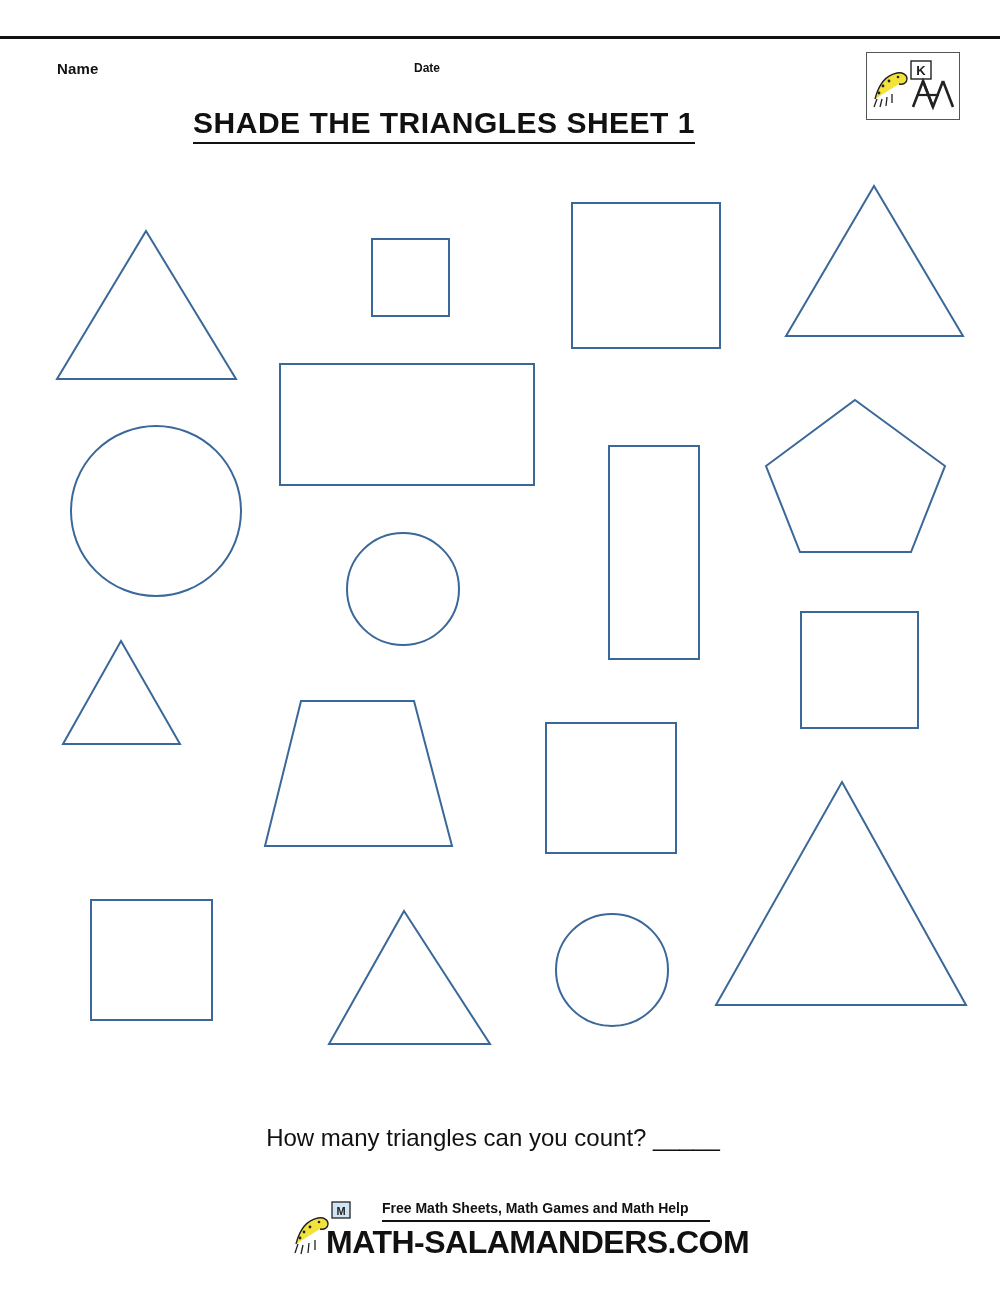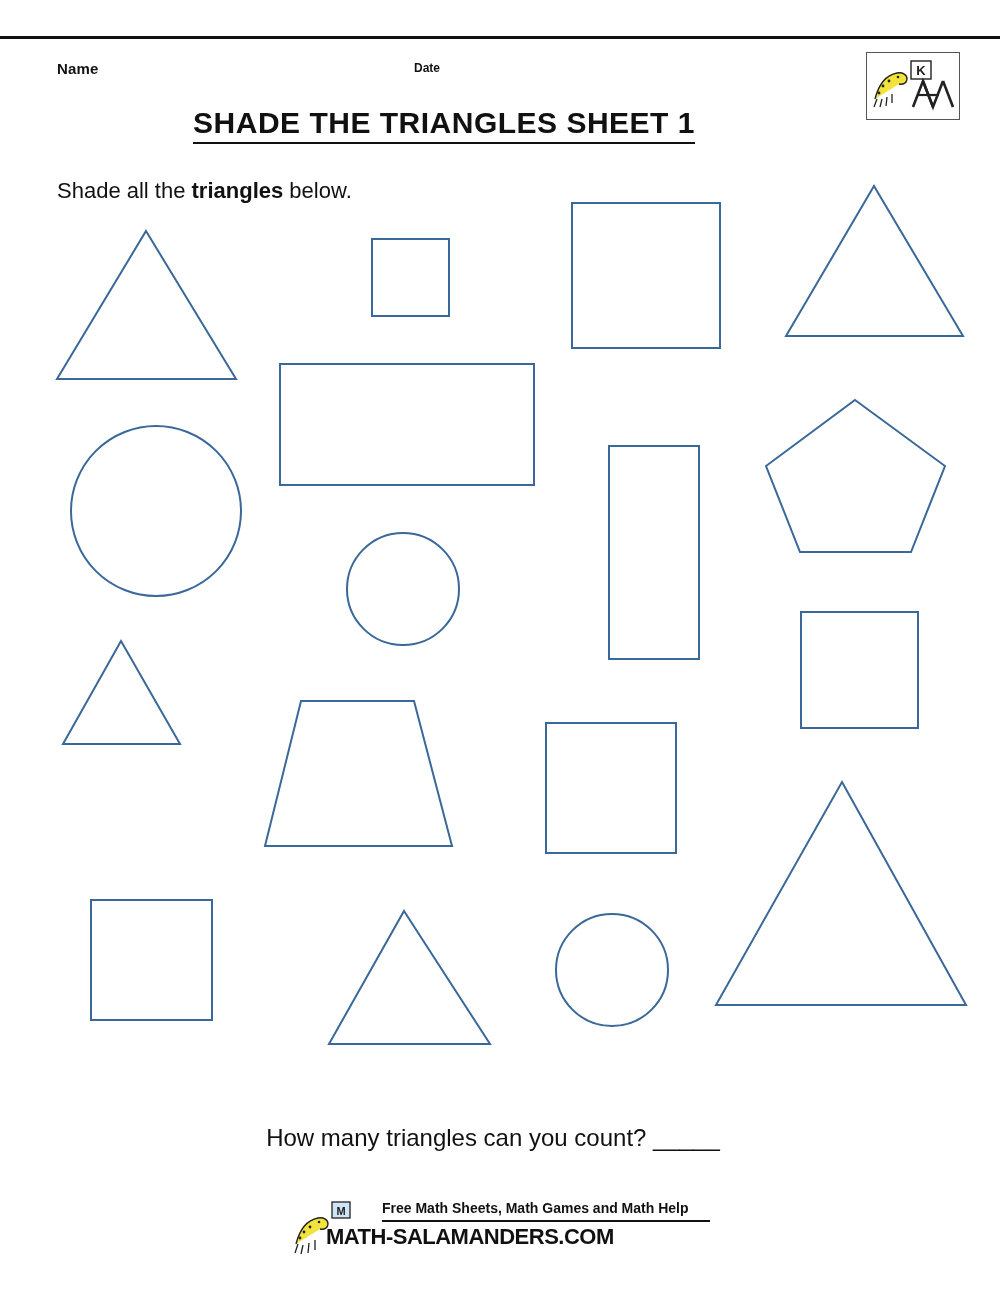--- a/index.html
+++ b/index.html
@@ -117,21 +117,21 @@
     left: 92px;
     top: 24px;
     width: 328px;
     height: 2px;
     background: #111111;
   }
   .footer-site {
     position: absolute;
     left: 36px;
     top: 28px;
-    font-size: 22px;
+    font-size: 32px;
     font-weight: bold;
     color: #111111;
     letter-spacing: -.5px;
     white-space: nowrap;
   }
   .sal-logo { position: absolute; left: 0; top: 4px; }
 </style>
 </head>
 <body>
 
@@ -161,23 +161,20 @@
       <path d="M56 28 L66 54 L76 28" stroke="#222" stroke-width="2.6" fill="none"></path>
       <path d="M50 42 L72 42" stroke="#222" stroke-width="2.2"></path>
       <path d="M76 28 L86 54" stroke="#222" stroke-width="2.6" fill="none"></path>
     </svg>
   </div>
 
   <div class="sheet-title">
     <span class="u">SHADE THE TRIANGLES SHEET 1</span>
   </div>
 
-  <div class="instruction">
-    <span>Shade all the </span><b>triangles</b><span> below.</span>
-  </div>
 
   <svg class="shapes-svg" id="shapes-svg" width="1000" height="1100">
       <polygon points="146,231 236,379 57,379" fill="none" stroke="#3a6898" stroke-width="2"></polygon>
       <rect x="372" y="239" width="77" height="77" fill="none" stroke="#3a6898" stroke-width="2"></rect>
       <rect x="572" y="203" width="148" height="145" fill="none" stroke="#3a6898" stroke-width="2"></rect>
       <polygon points="874,186 963,336 786,336" fill="none" stroke="#3a6898" stroke-width="2"></polygon>
       <circle cx="156" cy="511" r="85" fill="none" stroke="#3a6898" stroke-width="2"></circle>
       <rect x="280" y="364" width="254" height="121" fill="none" stroke="#3a6898" stroke-width="2"></rect>
       <rect x="609" y="446" width="90" height="213" fill="none" stroke="#3a6898" stroke-width="2"></rect>
       <polygon points="855,400 945,466 911,552 800,552 766,466" fill="none" stroke="#3a6898" stroke-width="2"></polygon>

